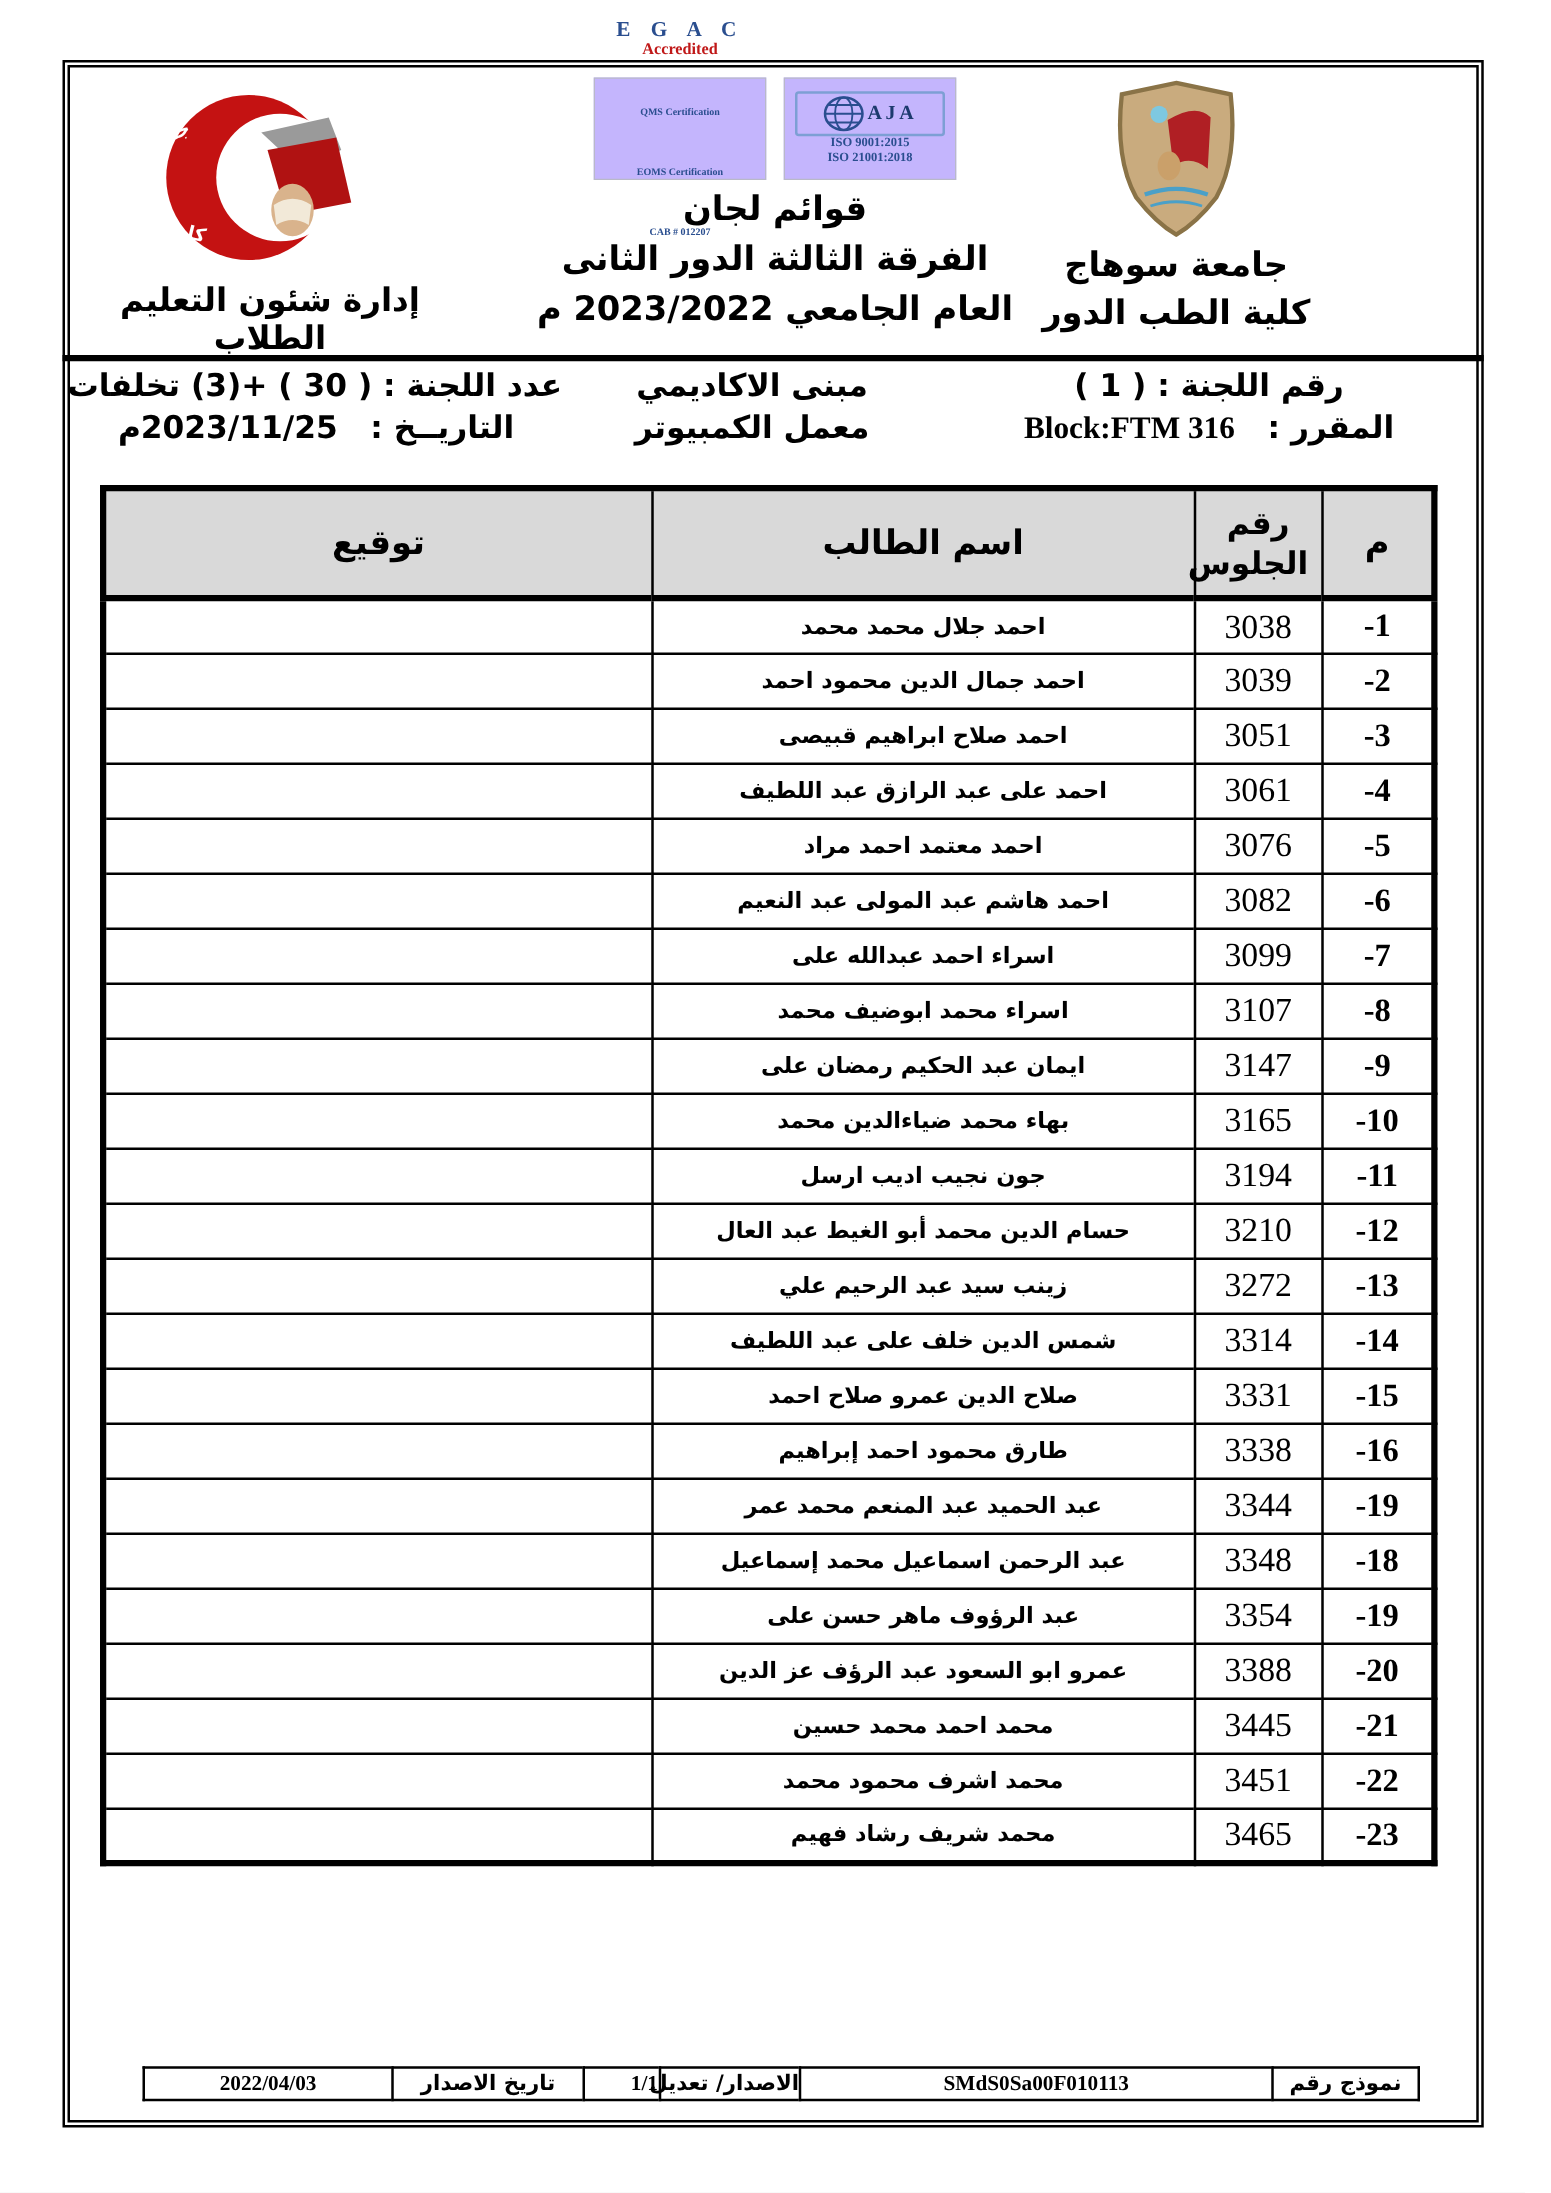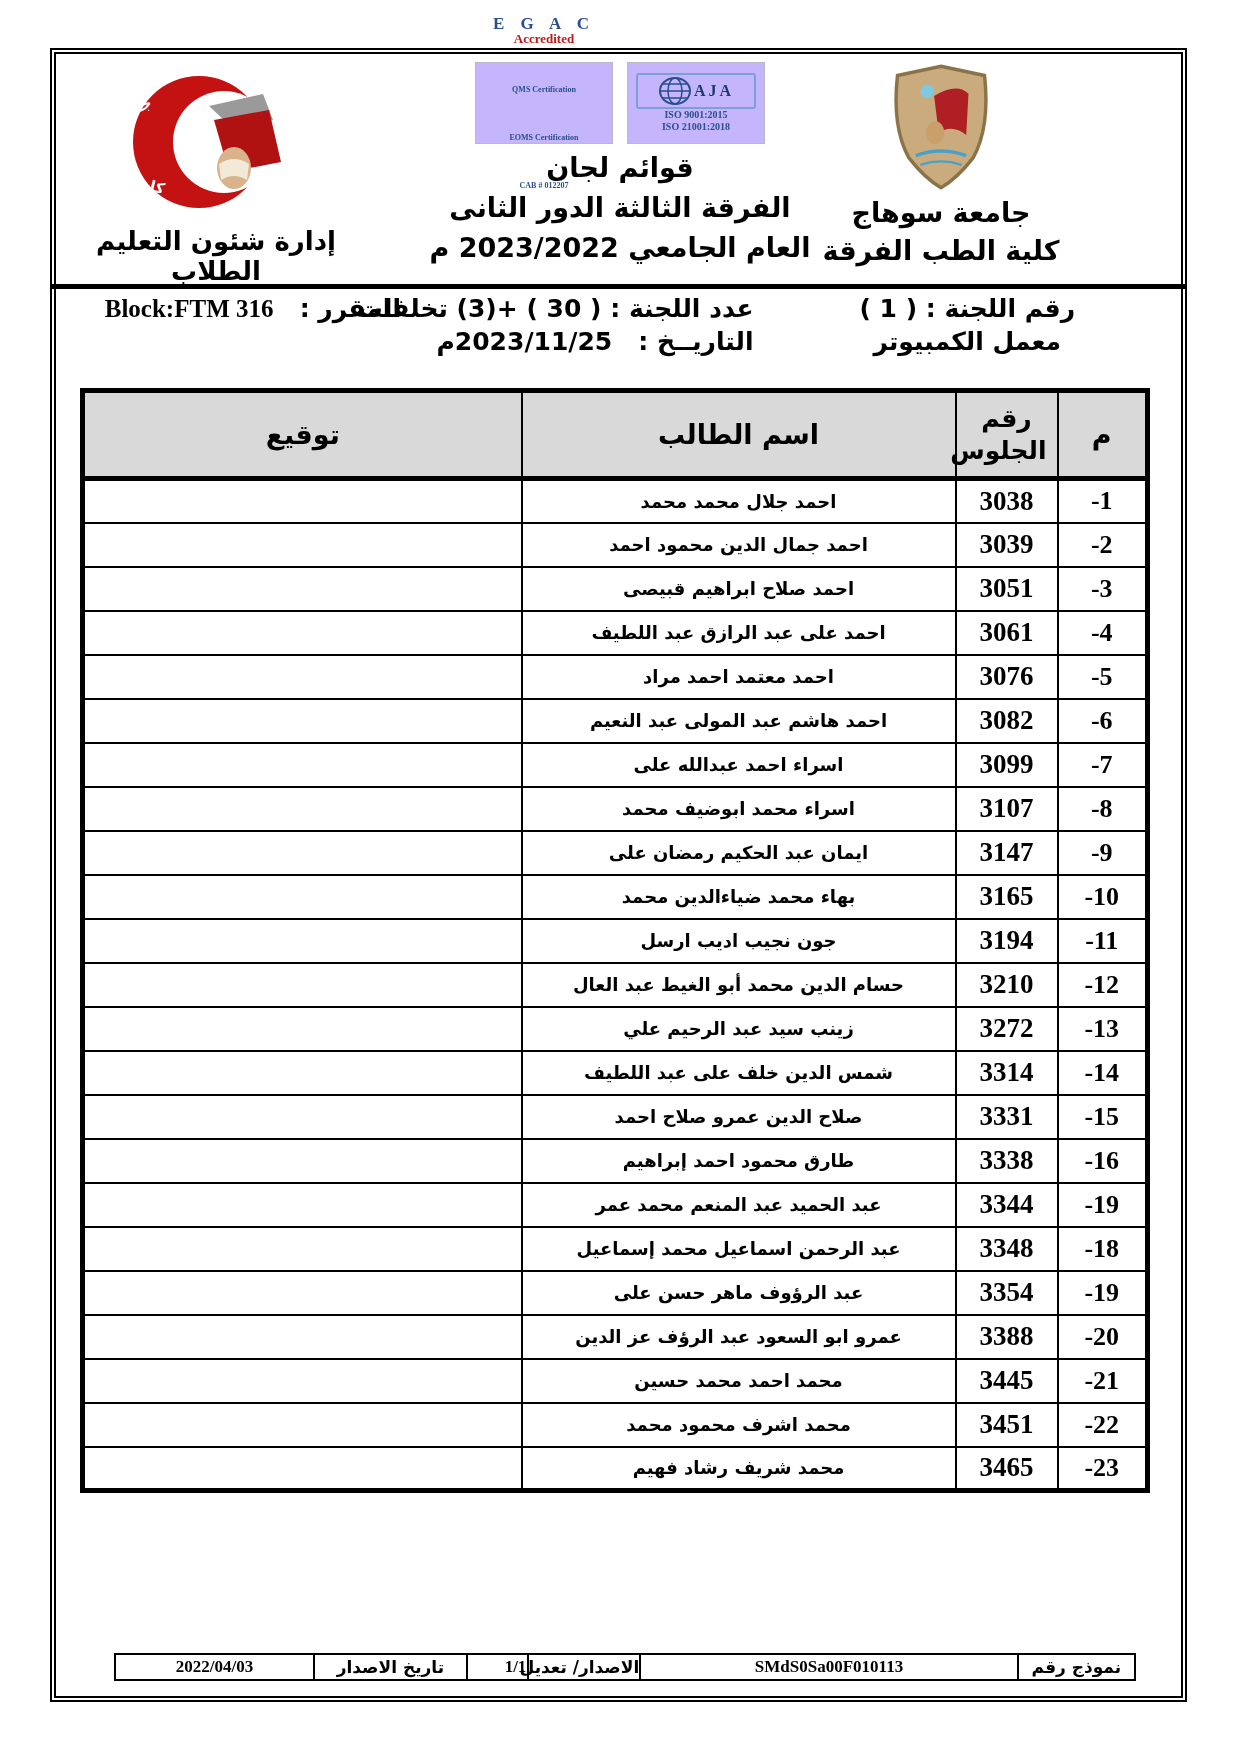--- a/index.html
+++ b/index.html
@@ -56,21 +56,21 @@
     background:#d9d9d9; height:88px; font-size:27px; font-weight:bold;
     border-bottom:5px solid #000; vertical-align:middle;
   }
   .students-table td { height:44px; text-align:center; vertical-align:middle; }
   .col-idx  { width:90px; }
   .col-seat { width:102px; }
   .col-name { width:434px; }
   .col-sig  { width:auto; }
   th.seat-h { font-size:25px; padding:0 10px; line-height:32px; }
   td.idx-cell  { font-size:26px; font-weight:bold; font-family:"Liberation Serif","DejaVu Serif",serif; }
-  td.seat-cell { font-size:27px; font-weight:bold; font-family:"Liberation Serif","DejaVu Serif",serif; }
+  td.seat-cell { font-size:27px; font-weight:normal; font-family:"Liberation Serif","DejaVu Serif",serif; }
   td.name-cell { font-size:18px; font-weight:bold; }
   
   .footer-table {
     position:absolute; left:58px; top:1599px; width:1022px;
     border-collapse:collapse; direction:rtl; table-layout:fixed;
     font-size:17px; font-weight:bold;
   }
   .footer-table td { border:2px solid #000; height:26px; text-align:center; vertical-align:middle; white-space:nowrap; }
   .f-form-l { width:11.5%; } .f-form-v { width:37%; }
   .f-iss-l  { width:11%; }  .f-iss-v { width:6%;padding-left:36px; }
@@ -133,27 +133,28 @@
     <div class="hdr-right">
       <svg width="116" height="126" viewBox="0 0 100 110">
         <path d="M50 2 L88 10 Q93 55 78 82 Q64 100 50 108 Q36 100 22 82 Q7 55 12 10 Z" fill="#c9ab7e" stroke="#8a7347" stroke-width="3"></path>
         <path d="M44 28 Q64 16 74 26 L72 62 Q60 52 48 60 Z" fill="#b01f24"></path>
         <ellipse cx="45" cy="60" rx="8" ry="10" fill="#caa06a"></ellipse>
         <circle cx="38" cy="24" r="6" fill="#7ec8e0"></circle>
         <path d="M28 80 Q50 72 72 80" stroke="#4aa0c8" fill="none" stroke-width="3"></path>
         <path d="M32 88 Q50 82 68 88" stroke="#4aa0c8" fill="none" stroke-width="2"></path>
       </svg>
       <div class="uni-line">جامعة سوهاج</div>
-      <div class="fac-line">كلية الطب الفرقة</div>
+      <div class="fac-line">كلية الطب الدور</div>
     </div>
 
     <div class="thick-rule"></div>
 
     <div class="info-grid">
       <div class="info-cell">رقم اللجنة : ( 1 )</div>
+      <div class="info-cell">مبنى الاكاديمي</div>
       <div class="info-cell">عدد اللجنة : ( 30 ) +(3) تخلفات</div>
       <div class="info-cell">
         <span>المقرر :</span>&nbsp;&nbsp;
         <span class="latin">Block:FTM 316</span>
       </div>
       <div class="info-cell">معمل الكمبيوتر</div>
       <div class="info-cell">
         <span>التاريــخ :</span>&nbsp;&nbsp;
         <span>2023/11/25م</span>
       </div>

